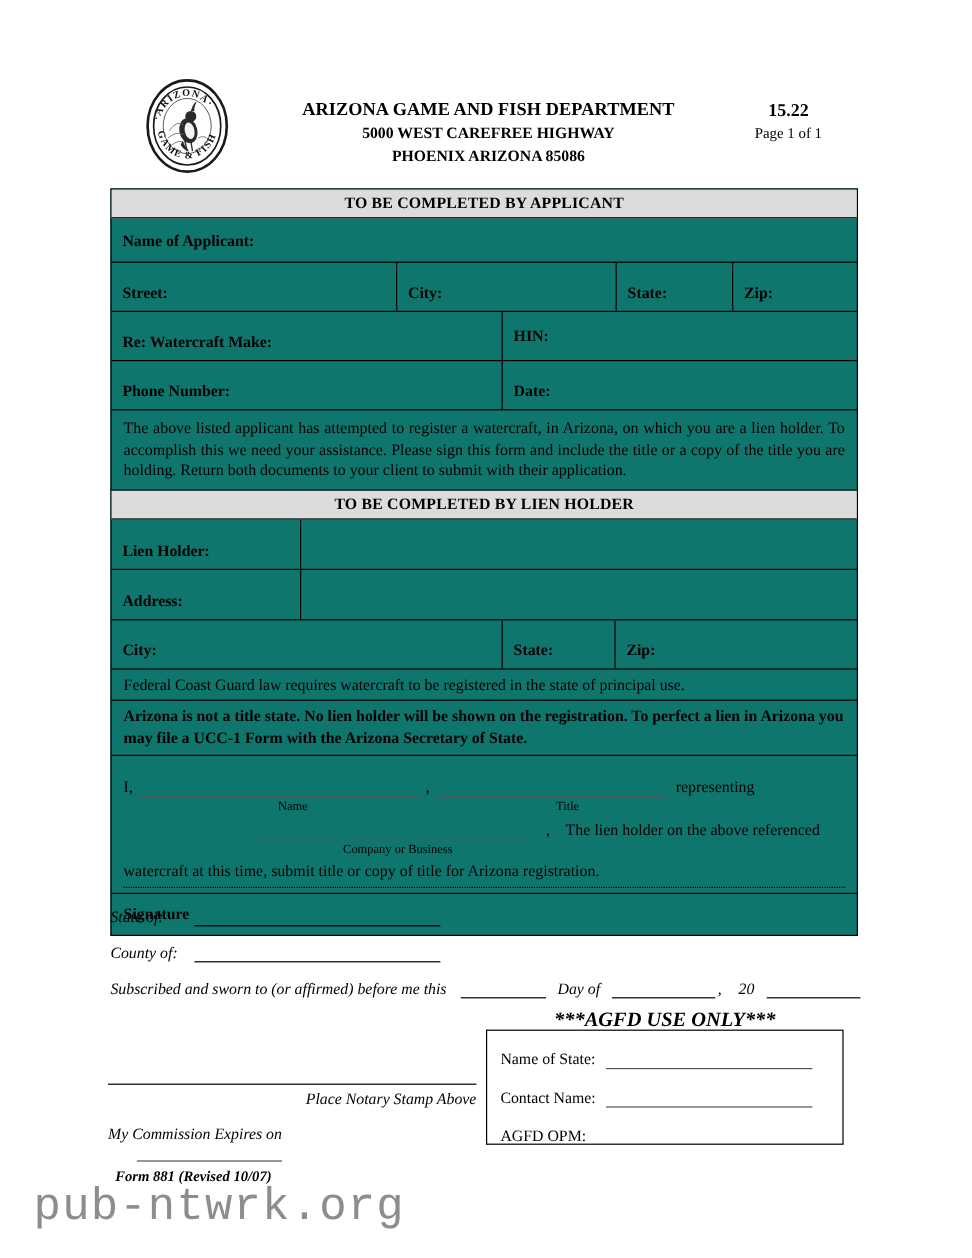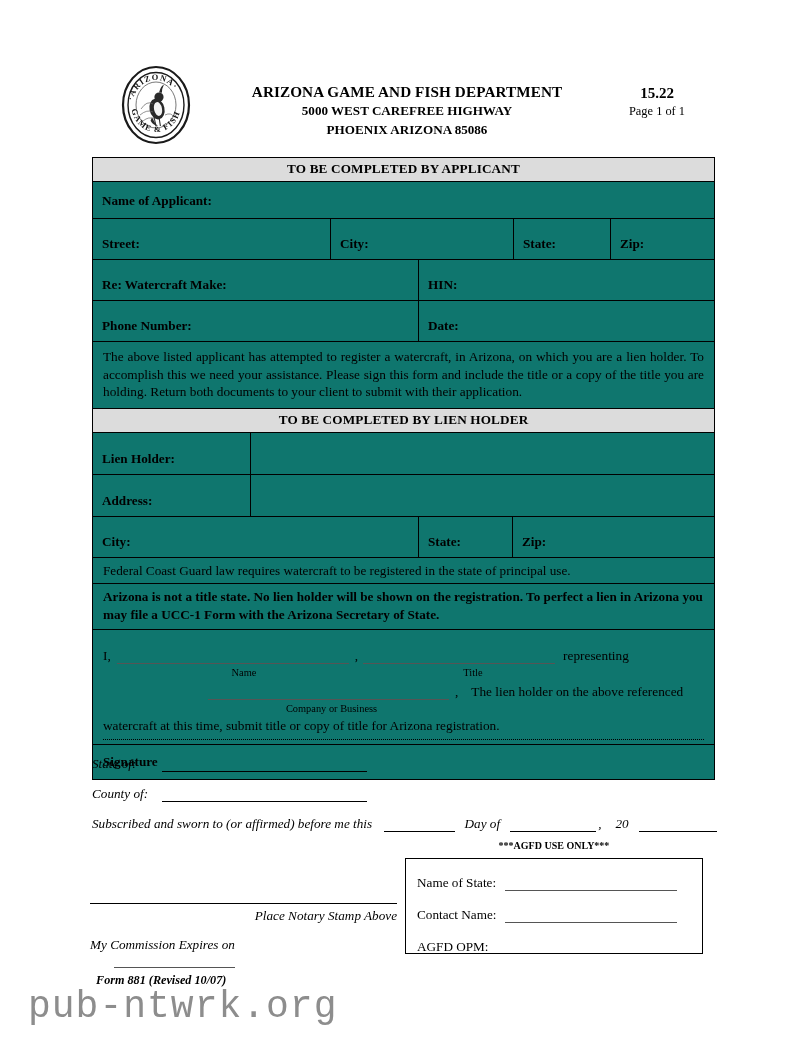--- a/index.html
+++ b/index.html
@@ -217,22 +217,23 @@
   .n-comma { padding: 0 4px 0 2px; }
   .n-dayof { padding-left: 10px; }
   .n-20 { padding-left: 10px; }
 
   
   .agfd-title {
     position: absolute;
     left: 405px; top: 840px;
     width: 298px;
     text-align: center;
-    font-weight: bold;
-    font-size: 10px;
+    font-style: italic;
+    font-weight: bold;
+    font-size: 17px;
   }
   .agfd-box {
     position: absolute;
     left: 405px; top: 858px;
     width: 298px; height: 96px;
     border: 1.6px solid #000;
     box-sizing: border-box;
   }
   .agfd-line {
     display: flex;
@@ -372,21 +373,21 @@
       </div>
       <div class="cell cell-tall" style="width:102px;">
         <span>Zip:</span>
       </div>
     </div>
 
     <div class="row">
       <div class="cell cell-tall divr" style="width:326px;">
         <span>Re:  Watercraft Make:</span>
       </div>
-      <div class="cell cell-tall" style="width:294px;">
+      <div class="cell cell-tall" style="width:294px;align-items:center;">
         <span>HIN:</span>
       </div>
     </div>
 
     <div class="row">
       <div class="cell cell-tall divr" style="width:326px;">
         <span>Phone Number:</span>
       </div>
       <div class="cell cell-tall" style="width:294px;">
         <span>Date:</span>

